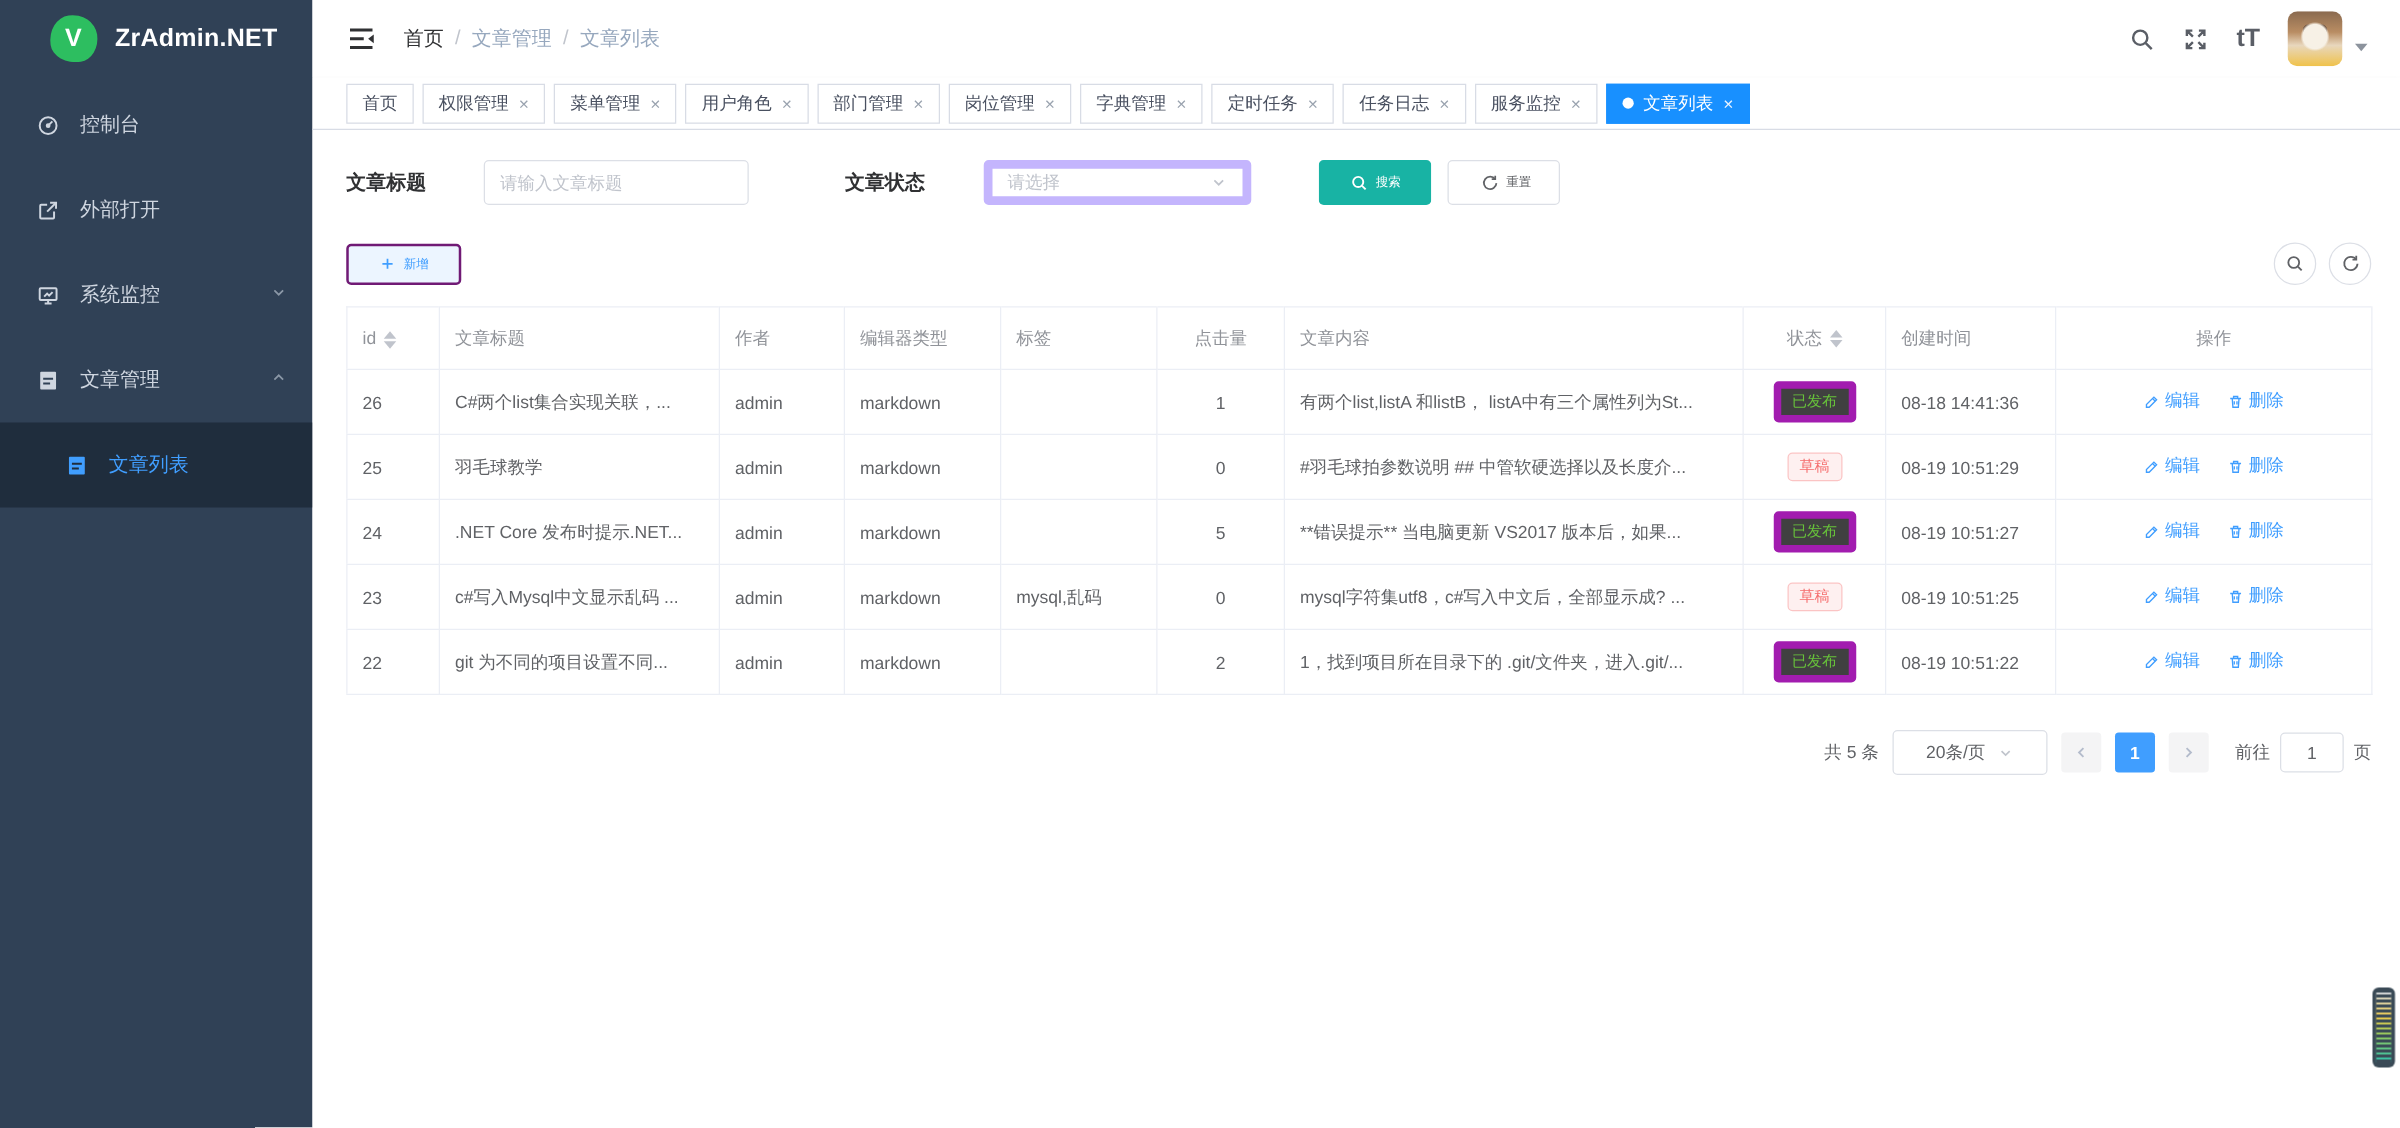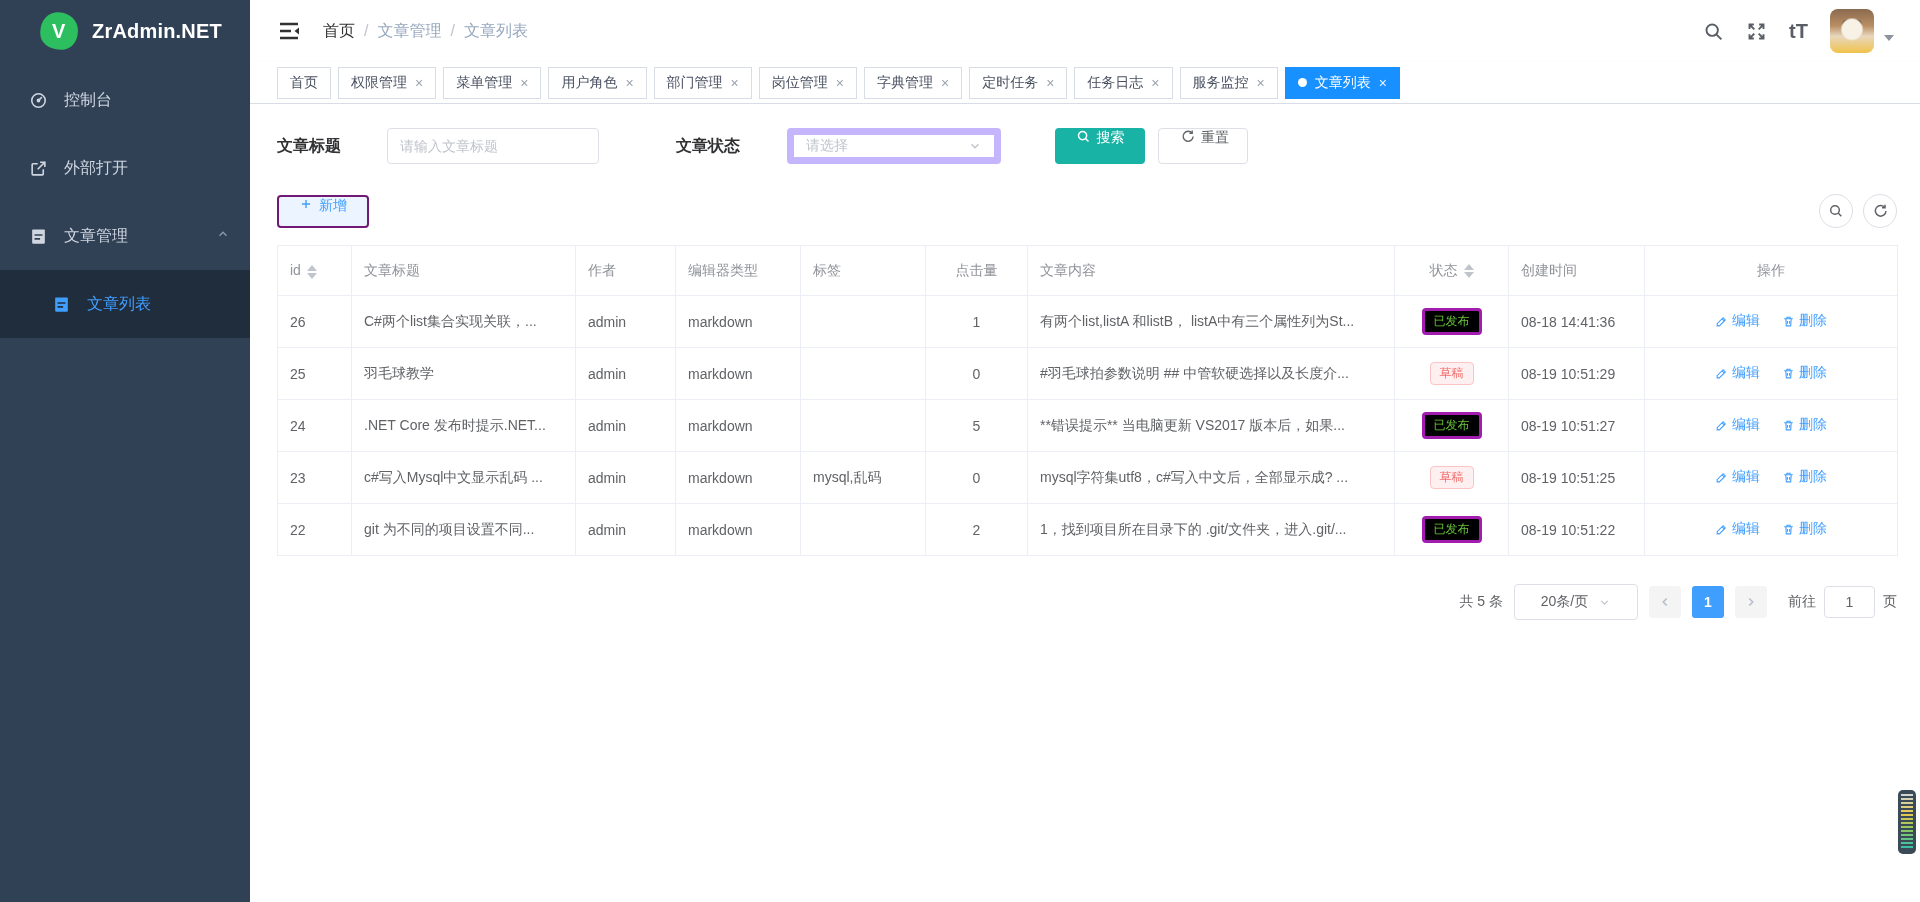--- a/index.html
+++ b/index.html
@@ -60,21 +60,21 @@
   .filter-row { display:flex; align-items:center; }
   .f-label { font-size:16px; font-weight:bold; color:#303133; }
   .f-input { width:212px; height:36px; border:1px solid #dcdfe6; border-radius:4px; margin-left:46px;
     padding:0 12px; font-size:14px; color:#606266; outline:none; }
   .f-input::placeholder { color:#c0c4cc; }
   .f-label2 { margin-left:77px; }
   .f-select { width:214px; height:36px; border:7px solid #c4b5fd; border-radius:4px; margin-left:47px;
     display:flex; align-items:center; justify-content:space-between; padding:0 12px; cursor:pointer; }
   .f-select .sel-ph { color:#c0c4cc; font-size:14px; }
   .f-select .sel-arrow { color:#c0c4cc; display:flex; }
-  .btn { height:36px; border-radius:4px; font-size:14px; display:inline-flex; align-items:flex-start;
+  .btn { height:36px; border-radius:4px; font-size:10px; display:inline-flex; align-items:center;
     justify-content:center; cursor:pointer; border:1px solid transparent; padding:0 16px; gap:6px; }
   .btn-search { background:#18b3a4; color:#fff; margin-left:54px; width:90px; }
   .btn-reset { background:#fff; color:#606266; border-color:#dcdfe6; margin-left:13px; width:90px;padding-left:19px; }
 
   .toolbar-row { margin-top:30px; display:flex; align-items:center; }
   .btn-add { height:33px; background:#ecf5ff; border:2px solid #701a75; color:#409eff; width:92px; }
   .circle-btns { margin-left:auto; display:flex; gap:10px; }
   .circle-btn { width:34px; height:34px; border-radius:50%; border:1px solid #dcdfe6; background:#fff;
     display:flex; align-items:center; justify-content:center; color:#606266; cursor:pointer; }
 
@@ -84,21 +84,21 @@
   th { height:50px; color:#909399; font-weight:normal; text-align:left; padding:0 12px;
     border-right:1px solid #ebeef5; border-bottom:1px solid #ebeef5; background:#fff; white-space:nowrap; }
   td { height:52px; color:#606266; padding:0 12px; border-right:1px solid #ebeef5;
     border-bottom:1px solid #ebeef5; white-space:nowrap; overflow:hidden; text-overflow:ellipsis; }
   th.c, td.c { text-align:center; }
   .sort { display:inline-flex; flex-direction:column; vertical-align:middle; margin-left:6px; cursor:pointer; }
   .sort i { width:0; height:0; border-left:5px solid transparent; border-right:5px solid transparent; display:block; }
   .sort .up { border-bottom:6px solid #c0c4cc; margin-bottom:2px; }
   .sort .down { border-top:6px solid #c0c4cc; }
   .tag { display:inline-block; padding:3px 9px; border-radius:4px; font-size:12px; line-height:1.3; }
-  .tag-success { color:#67c23a; background:#000000; border:3px solid #a21caf; }
+  .tag-success { color:#67c23a; background:#404040; border:6px solid #a21caf; }
   .tag-danger { color:#f56c6c; background:#fef0f0; border:1px solid #fbc4c4; }
   .op-link { color:#409eff; text-decoration:none; display:inline-flex; align-items:center; gap:4px; cursor:pointer; }
   .op-link + .op-link { margin-left:18px; }
 
   
   .pagination { margin-top:28px; display:flex; align-items:center; justify-content:flex-end; gap:11px;
     font-size:14px; color:#606266; padding-right:0; width:1620px; }
   .pg-size { width:124px; height:36px; border:1px solid #dcdfe6; border-radius:4px; display:flex;
     align-items:center; justify-content:center; gap:10px; cursor:pointer; color:#606266; }
   .pg-size .sel-arrow { color:#c0c4cc; display:flex; }
@@ -141,20 +141,35 @@
     </div>
     <div class="menu-item">
       <span class="mi-icon">
         <svg viewBox="0 0 24 24" width="19" height="19" fill="none" stroke="currentColor" stroke-width="2">
             <path d="M18 13v6a1 1 0 0 1-1 1H5a1 1 0 0 1-1-1V7a1 1 0 0 1 1-1h6"></path>
             <path d="M14 4h6v6"></path>
             <path d="M20 4l-9 9"></path>
           </svg>
       </span>
       <span class="mi-label">外部打开</span>
+    </div>
+    <div class="menu-item">
+      <span class="mi-icon">
+        <svg viewBox="0 0 24 24" width="19" height="19" fill="none" stroke="currentColor" stroke-width="2">
+            <rect x="3.5" y="4.5" width="17" height="12" rx="1"></rect>
+            <path d="M8 13l3-3 2 2 3.5-3.5"></path>
+            <path d="M12 16.5V20M8.5 20h7"></path>
+          </svg>
+      </span>
+      <span class="mi-label">系统监控</span>
+      <span class="mi-arrow">
+        <svg viewBox="0 0 24 24" width="14" height="14" fill="none" stroke="currentColor" stroke-width="2.4">
+            <path d="M6 9l6 6 6-6"></path>
+          </svg>
+      </span>
     </div>
     <div class="menu-item">
       <span class="mi-icon">
         <svg viewBox="0 0 24 24" width="19" height="19">
             <path fill="currentColor" d="M5 3h14a1 1 0 0 1 1 1v16a1 1 0 0 1-1 1H5a1 1 0 0 1-1-1V4a1 1 0 0 1 1-1z"></path>
             <path stroke="#304156" stroke-width="2" fill="none" d="M7 10h10M7 15h7"></path>
           </svg>
       </span>
       <span class="mi-label">文章管理</span>
       <span class="mi-arrow">

